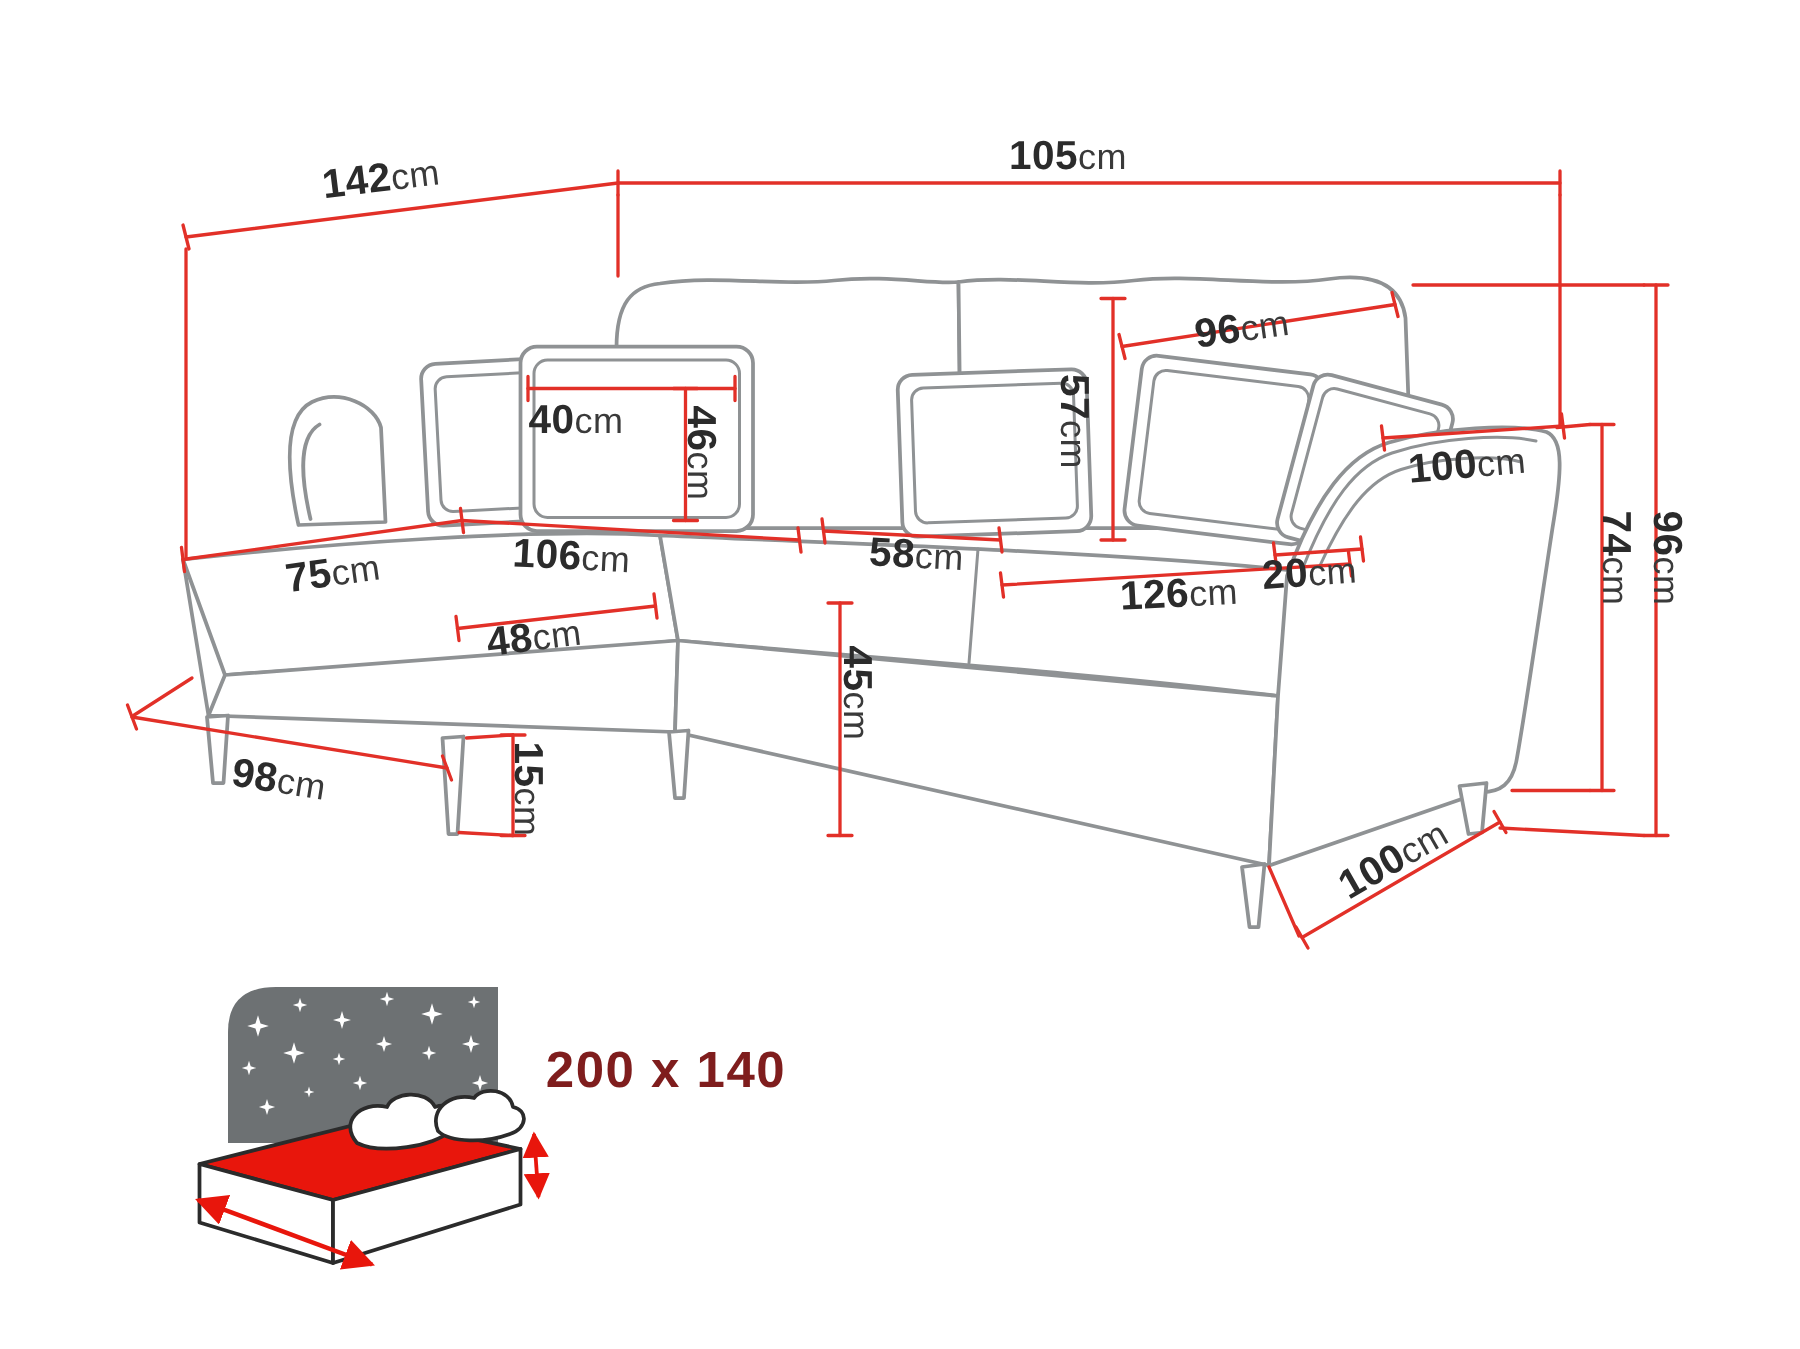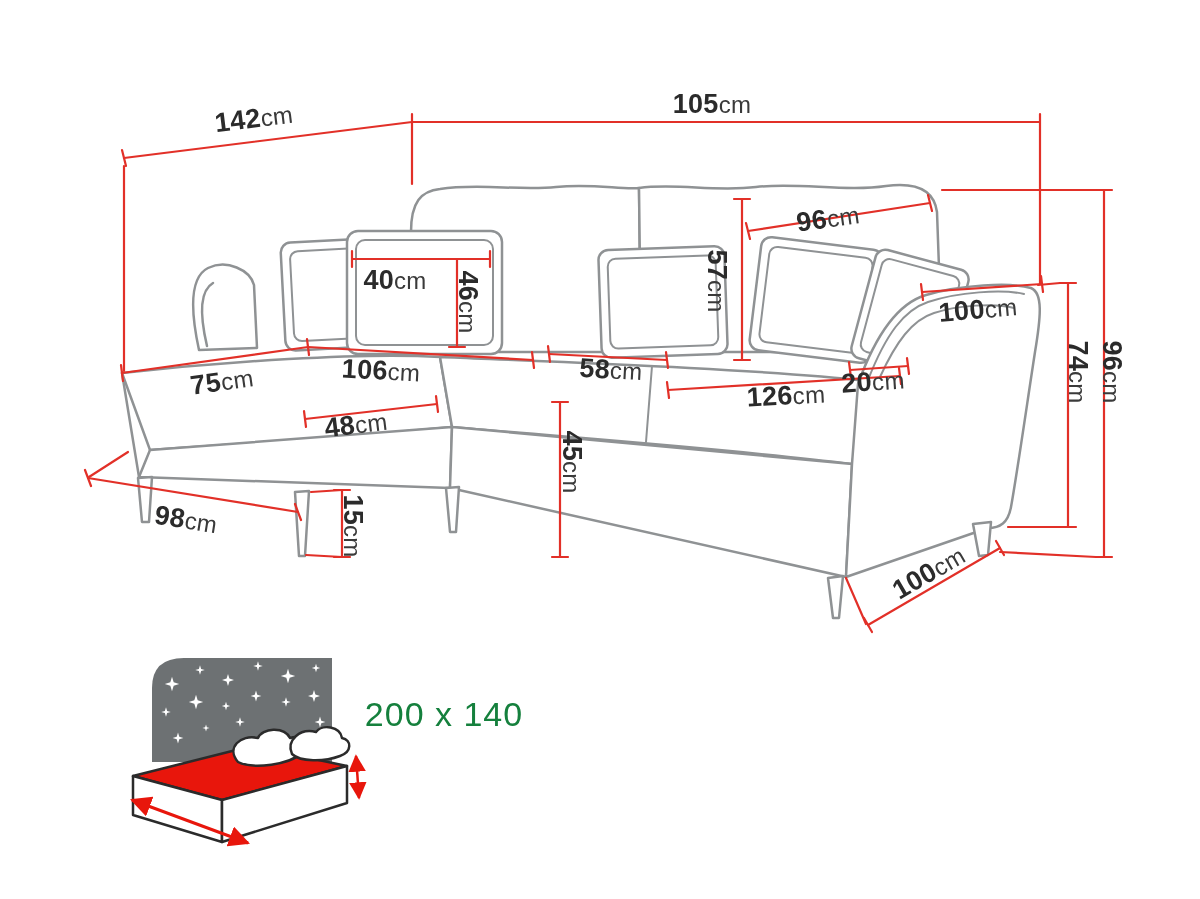--- a/index.html
+++ b/index.html
@@ -5,22 +5,22 @@
   * { margin:0; padding:0; box-sizing:border-box; }
   html,body { background:#ffffff; }
   body { width:1200px; height:899px; position:relative; overflow:hidden;
          font-family:"Liberation Sans", sans-serif; }
   .stage { position:absolute; left:0; top:0; width:1200px; height:899px; }
   svg.art { position:absolute; left:0; top:0; }
   .dim-label { position:absolute; white-space:nowrap; color:#2b2b2b;
                font-size:27px; font-weight:700; letter-spacing:.3px; }
   .dim-label .value { font-weight:800; }
   .dim-label .unit  { font-weight:400; font-size:24px; color:#3a3a3a; }
-  .sleep-label { position:absolute; white-space:nowrap; color:#15803d;
-                 font-size:34px; font-weight:400; letter-spacing:1px; }
+  .sleep-label { position:absolute; white-space:nowrap; color:#7f1d1d;
+                 font-size:34px; font-weight:700; letter-spacing:1px; }
 </style>
 </head>
 <body>
 
 <div class="stage">
 
 <svg class="art" width="1200" height="899" viewBox="0 0 1200 899">
   <defs>
     <marker id="ah" viewBox="0 0 10 10" refX="9" refY="5" markerWidth="7" markerHeight="7" orient="auto-start-reverse">
       <path d="M0,0 L10,5 L0,10 Z" fill="#e8160c"></path>
@@ -189,21 +189,21 @@
 </div>
 <div class="dim-label" style="left:254px;top:119px;transform:translate(-50%,-50%) rotate(-7deg)">
   <span class="value">142</span><span class="unit">cm</span>
 </div>
 <div class="dim-label" style="left:828px;top:219px;transform:translate(-50%,-50%) rotate(-8deg)">
   <span class="value">96</span><span class="unit">cm</span>
 </div>
 <div class="dim-label" style="left:716px;top:281px;transform:translate(-50%,-50%) rotate(90deg)">
   <span class="value">57</span><span class="unit">cm</span>
 </div>
-<div class="dim-label" style="left:395px;top:280px;transform:translate(-50%,-50%)">
+<div class="dim-label" style="left:384px;top:280px;transform:translate(-50%,-50%)">
   <span class="value">40</span><span class="unit">cm</span>
 </div>
 <div class="dim-label" style="left:467px;top:302px;transform:translate(-50%,-50%) rotate(90deg)">
   <span class="value">46</span><span class="unit">cm</span>
 </div>
 <div class="dim-label" style="left:222px;top:382px;transform:translate(-50%,-50%) rotate(-8deg)">
   <span class="value">75</span><span class="unit">cm</span>
 </div>
 <div class="dim-label" style="left:381px;top:371px;transform:translate(-50%,-50%) rotate(3deg)">
   <span class="value">106</span><span class="unit">cm</span>

